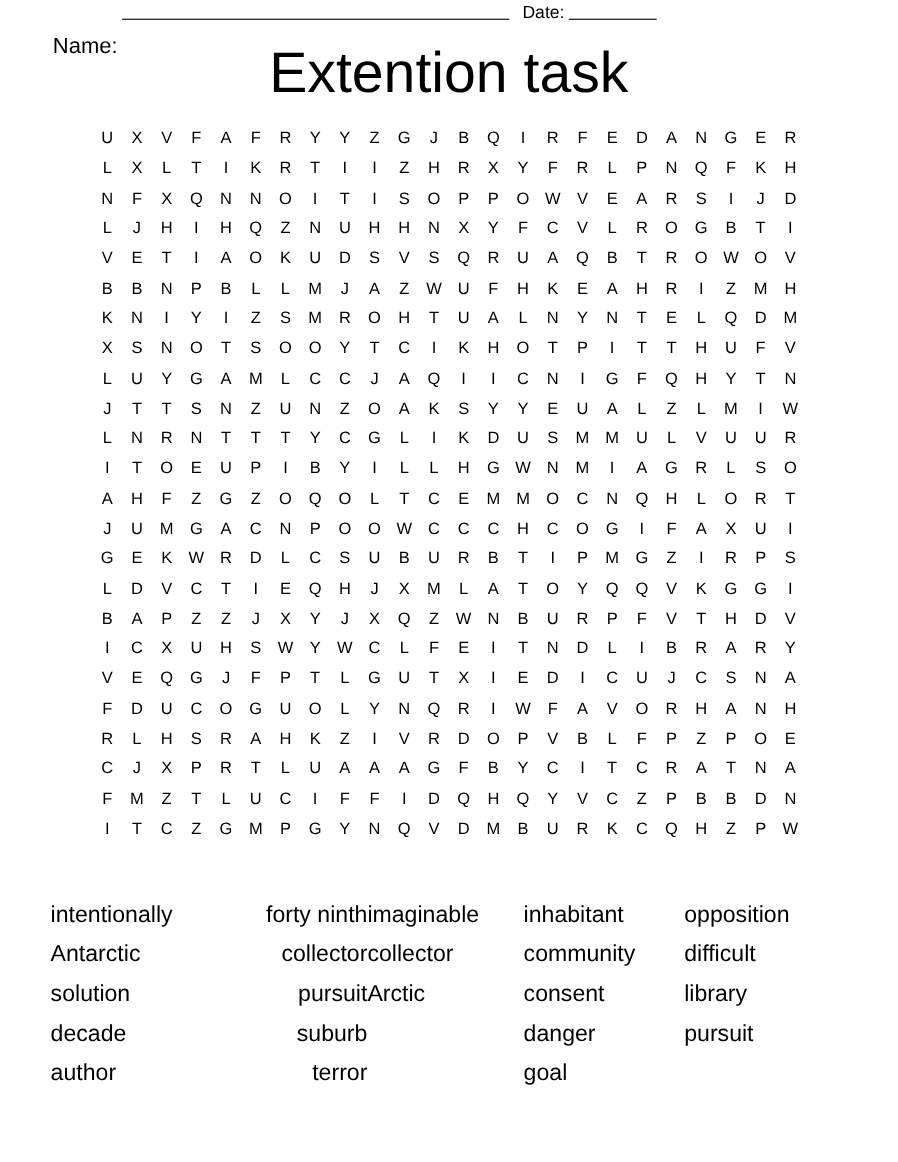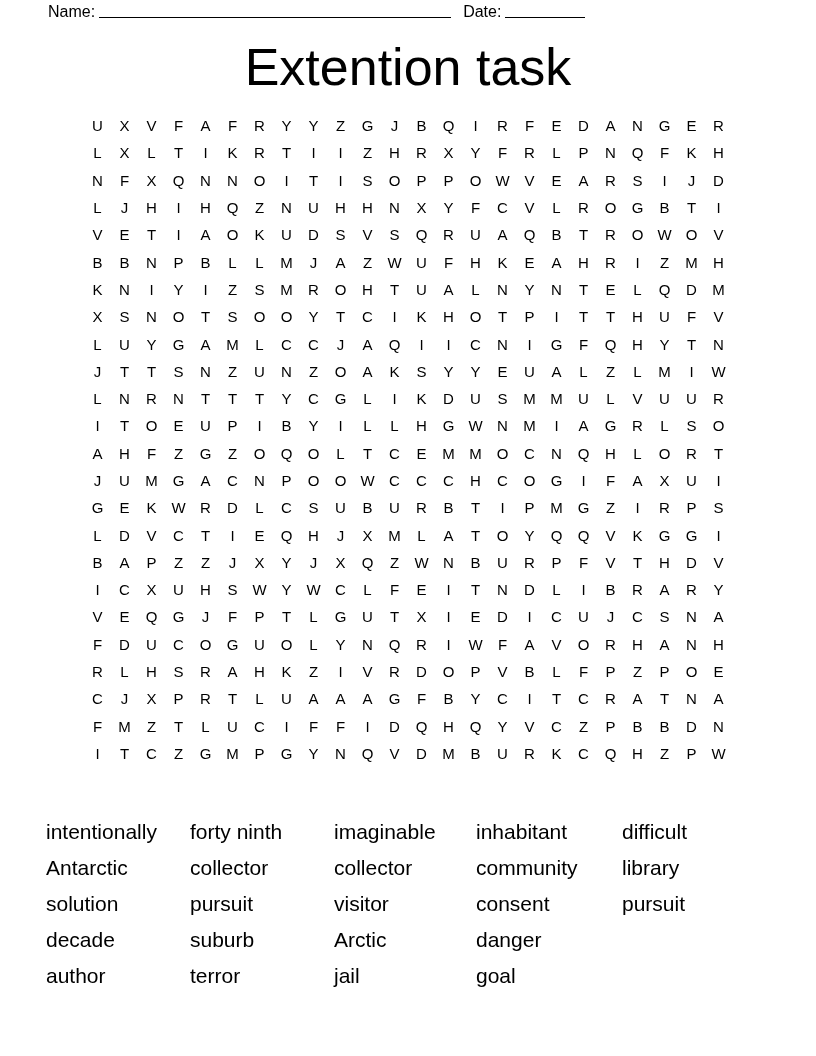--- a/index.html
+++ b/index.html
@@ -24,23 +24,24 @@
     top: 0;
     width: 816px;
     height: 28px;
     display: flex;
     align-items: flex-start;
     padding-top: 2px;
     box-sizing: border-box;
   }
   .hdr-name-label {
     margin-left: 48px;
-    font-size: 16px;
+    font-size: 20px;
     line-height: 20px;
     white-space: nowrap;
+    margin-top: 30px;
   }
   .hdr-rule {
     display: inline-block;
     border-bottom: 1px solid #000;
     height: 15px;
   }
   .hdr-rule-name { width: 352px; margin-left: 4px; }
   .hdr-rule-date { width: 80px;  margin-left: 4px; }
   .hdr-date-label {
     margin-left: 12px;
@@ -89,21 +90,21 @@
     top: 778px;
     width: 740px;
     display: flex;
   }
   .word-col {
     display: flex;
     flex-direction: column;
     margin-top: 36px;
   }
   .word-col-0 { width: 144px; }
-  .word-col-1 { width: 144px; }
+  .word-col-1 { width: 144px; align-items: flex-end; }
   .word-col-2 { width: 142px; }
   .word-col-3 { width: 146px; }
   .word-col-4 { width: 160px; }
   .word {
     font-size: 21px;
     line-height: 36px;
     white-space: nowrap;
   }
 </style>
 </head>
@@ -756,29 +757,28 @@
     <div class="word-col word-col-1">
       <div class="word">forty ninth</div>
       <div class="word">collector</div>
       <div class="word">pursuit</div>
       <div class="word">suburb</div>
       <div class="word">terror</div>
     </div>
     <div class="word-col word-col-2">
       <div class="word">imaginable</div>
       <div class="word">collector</div>
-      <div class="word">visitor</div>
       <div class="word">Arctic</div>
-      <div class="word">jail</div>
     </div>
     <div class="word-col word-col-3">
       <div class="word">inhabitant</div>
       <div class="word">community</div>
       <div class="word">consent</div>
       <div class="word">danger</div>
       <div class="word">goal</div>
     </div>
     <div class="word-col word-col-4">
+      <div class="word">opposition</div>
       <div class="word">difficult</div>
       <div class="word">library</div>
       <div class="word">pursuit</div>
     </div>
   </div>
 
 </body></html>

